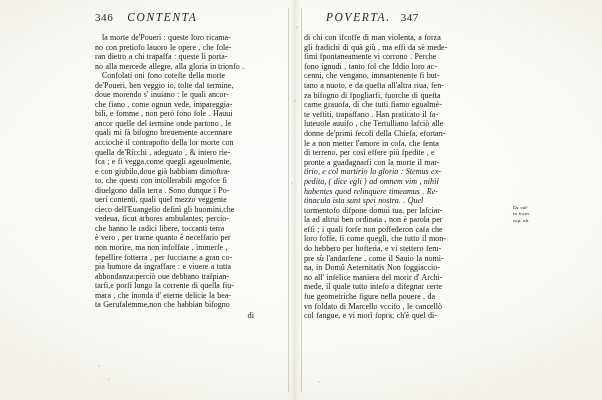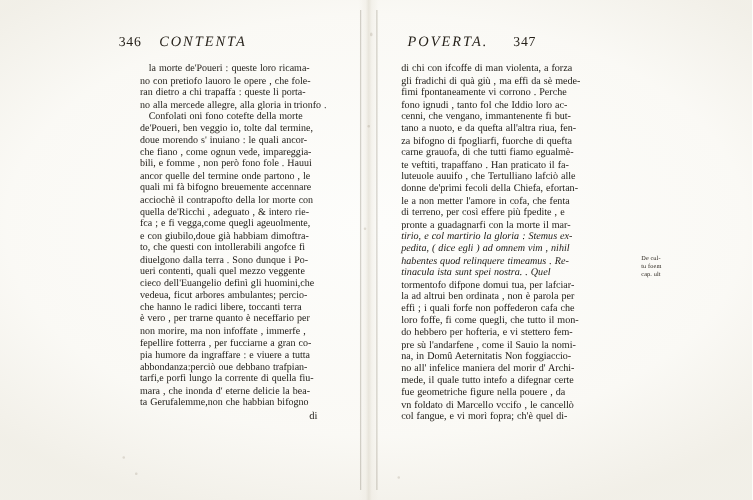--- a/index.html
+++ b/index.html
@@ -46,21 +46,21 @@
     bottom: 8px;
     width: 1px;
     background: rgba(120,112,96,0.30);
   }
   .edge-rule.left-leaf  { left: 288px; }
   .edge-rule.right-leaf { left: 301px; }
 
   
   .leaf {
     position: absolute;
-    top: 17px;
+    top: 0;
     height: 312px;
   }
   .leaf.left  { left: 95px;  width: 193px; }
   .leaf.right { left: 304px; width: 206px; }
 
   .running-head {
     display: flex;
     align-items: baseline;
     height: 18px;
     padding-top: 11px;
@@ -71,32 +71,31 @@
     color: #241f18;
     white-space: nowrap;
   }
   .running-head .folio {
     font-style: normal;
     letter-spacing: 0.6px;
     font-size: 11px;
   }
   .running-head.left-head .folio { margin-right: 14px; }
   .running-head.right-head { justify-content: flex-start; padding-left: 22px; }
-  .running-head.right-head .folio { margin-left: 20px; }
+  .running-head.right-head .folio { margin-left: 10px; }
   .running-head .title { font-family: "Liberation Serif", serif; }
 
   .textblock {
     margin-top: 4px;
     font-size: 8.1px;
     line-height: 9.55px;
     text-align: justify;
     text-align-last: justify;
     word-spacing: 0.4px;
     hyphens: manual;
-    margin-left: 17px;
   }
   .leaf.right .textblock {
     font-size: 8.2px;
     line-height: 9.6px;
   }
 
   .line {
     display: block;
     white-space: nowrap;
     transform-origin: left center;

